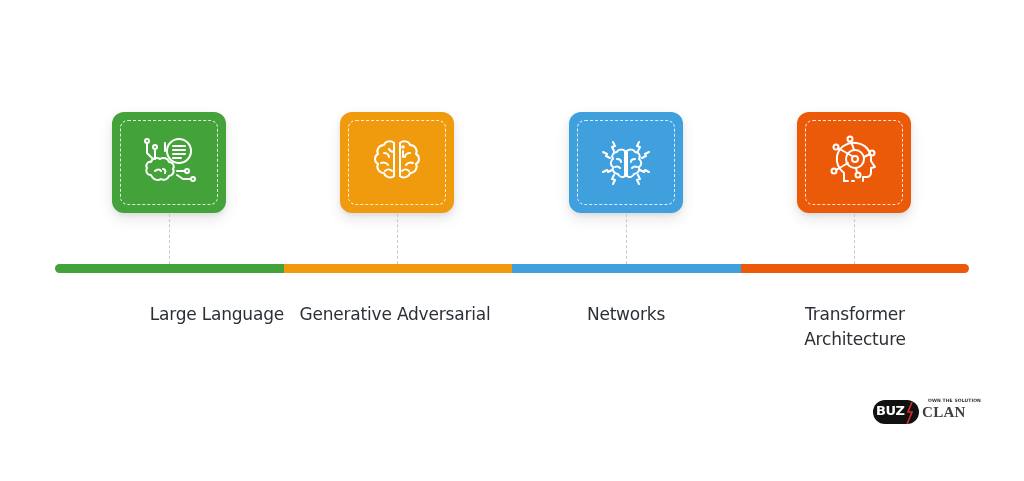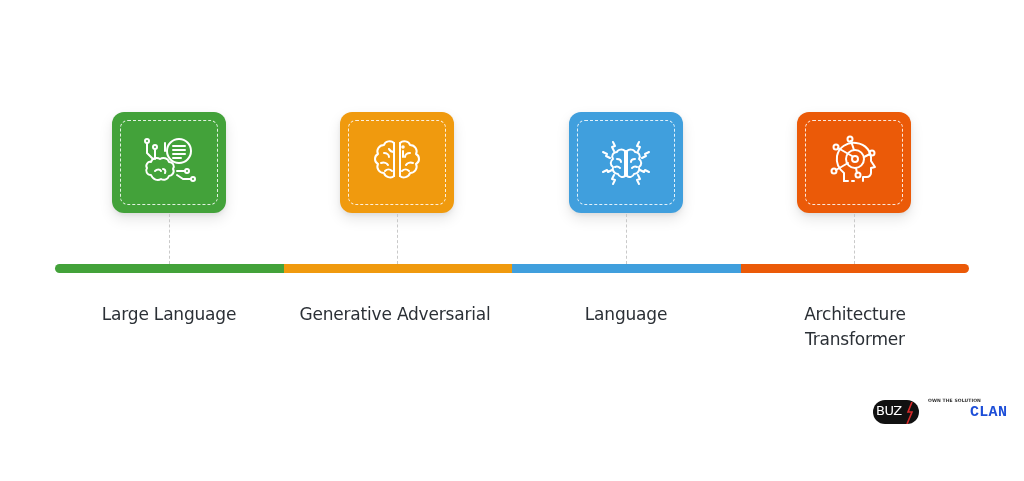--- a/index.html
+++ b/index.html
@@ -31,32 +31,32 @@
     font-size: 17px; line-height: 25px; color: #2b3036; letter-spacing: -0.2px;
   }
   .label span { display: block; }
 
   .logo { position: absolute; left: 873px; top: 398px; width: 100px; height: 26px; }
   .logo .cloud {
     position: absolute; left: 0; top: 2px; width: 46px; height: 24px;
     background: #111; border-radius: 12px;
   }
   .logo .buz {
-    position: absolute; left: 3px; top: 5px; font-size: 13px; font-weight: normal;
+    position: absolute; left: 3px; top: 5px; font-size: 13px; font-weight: bold;
     color: #fff; letter-spacing: -0.5px; font-family: "DejaVu Sans", sans-serif;
   }
   .logo .z { color: #fff; position: relative; }
   .logo .bolt { position: absolute; left: 33px; top: 4px; }
   .logo .tag {
     position: absolute; left: 55px; top: 0px; font-size: 4.5px; color: #333;
     font-weight: bold; white-space: nowrap; letter-spacing: 0.1px;
   }
   .logo .clan {
     position: absolute; left: 49px; top: 6px; font-size: 15px; font-weight: bold;
-    color: #1d4ed8; letter-spacing: 0.3px; font-family: Liberation Mono, monospace; margin-left: 48px;
+    color: #404040; letter-spacing: 0.3px; font-family: Liberation Serif, serif;
   }
 </style>
 </head>
 <body>
 
 <div class="card" style="left:112px; top:112px; background:#43a23a;">
   <div class="dash"></div>
   <svg width="64" height="64" viewBox="0 0 64 64" fill="none" stroke="#fff" stroke-width="2" stroke-linecap="round" stroke-linejoin="round">
     <circle cx="42" cy="20" r="12"></circle>
     <line x1="36" y1="15" x2="48" y2="15"></line>
@@ -126,32 +126,32 @@
 <div class="connector" style="left:626px;"></div>
 <div class="connector" style="left:854px;"></div>
 
 <div class="timeline">
   <div class="seg first" style="background:#43a23a;"></div>
   <div class="seg" style="background:#f09a0e;"></div>
   <div class="seg" style="background:#409fdd;"></div>
   <div class="seg last" style="background:#eb5a08;"></div>
 </div>
 
-<div class="label" style="left:54px;">
+<div class="label" style="left:54px;text-align:right;">
   <span>Large Language</span>
 </div>
 <div class="label" style="left:280px;">
   <span>Generative Adversarial</span>
 </div>
 <div class="label" style="left:511px;">
-  <span>Language</span>
+  <span>Networks</span>
 </div>
 <div class="label" style="left:740px;">
+  <span>Transformer</span>
   <span>Architecture</span>
-  <span>Transformer</span>
 </div>
 
 <div class="logo">
   <div class="cloud"></div>
   <div class="buz">
     <span>BU</span><span class="z">Z</span>
   </div>
   <svg class="bolt" width="10" height="22" viewBox="0 0 10 22">
     <path d="M6 0L2 10h4L1 22" fill="none" stroke="#d62a2a" stroke-width="1.6"></path>
   </svg>

